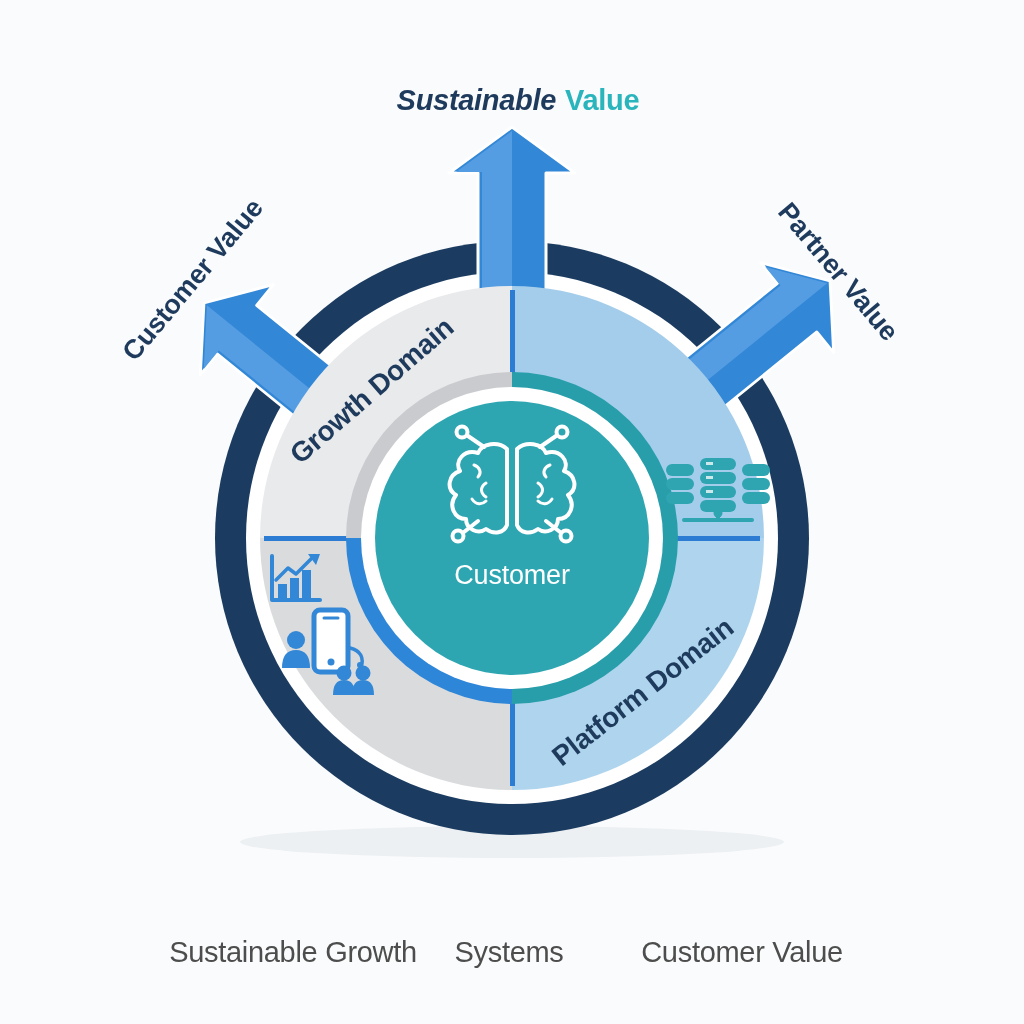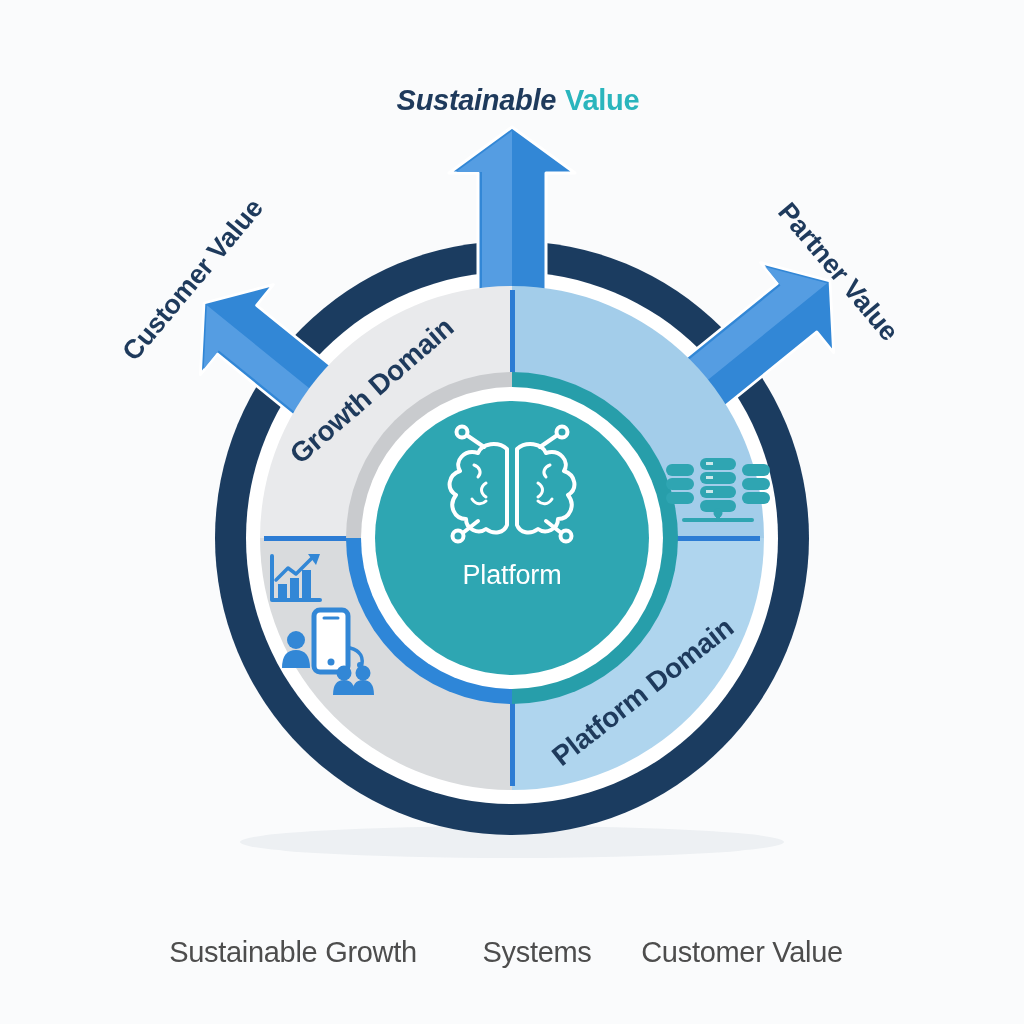--- a/index.html
+++ b/index.html
@@ -44,21 +44,21 @@
   #label-growth-domain{left:372px;top:391px;transform:translate(-50%,-50%) rotate(-41deg);font-size:28px;}
   #label-platform-domain{left:643px;top:692px;transform:translate(-50%,-50%) rotate(-38deg);font-size:28px;}
   .center-title{
     position:absolute;left:362px;top:558px;width:300px;text-align:center;
     color:#ffffff;font-size:27px;line-height:1.26;font-weight:500;letter-spacing:-0.2px;
   }
   .bottom-caption{
     position:absolute;top:936px;transform:translateX(-50%);
     font-size:29px;color:var(--caption_gray);font-weight:500;letter-spacing:-0.3px;white-space:nowrap;
   }
-  #cap-0{left:293px;} #cap-1{left:537px;} #cap-2{left:742px;}
+  #cap-0{left:293px;} #cap-1{left:509px;} #cap-2{left:742px;}
 </style>
 </head>
 <body>
 
 <div class="stage">
 
   <svg width="1024" height="1024" viewBox="0 0 1024 1024">
 
     <ellipse cx="512" cy="842" rx="272" ry="16" fill="#1b3c60" opacity="0.06"></ellipse>
 
@@ -171,19 +171,19 @@
     <span class="part1">Sustainable</span><span class="part2">Value</span>
   </div>
 
   <div class="rot-label" id="label-customer">Customer Value</div>
   <div class="rot-label" id="label-partner">Partner Value</div>
 
   <div class="rot-label" id="label-growth-domain">Growth Domain</div>
   <div class="rot-label" id="label-platform-domain">Platform Domain</div>
 
   <div class="center-title">
-    <div>Platform</div>
+    <div>Customer</div>
   </div>
 
   <div class="bottom-caption" id="cap-0">Sustainable Growth</div>
   <div class="bottom-caption" id="cap-1">Systems</div>
   <div class="bottom-caption" id="cap-2">Customer Value</div>
 </div>
 
 </body></html>

